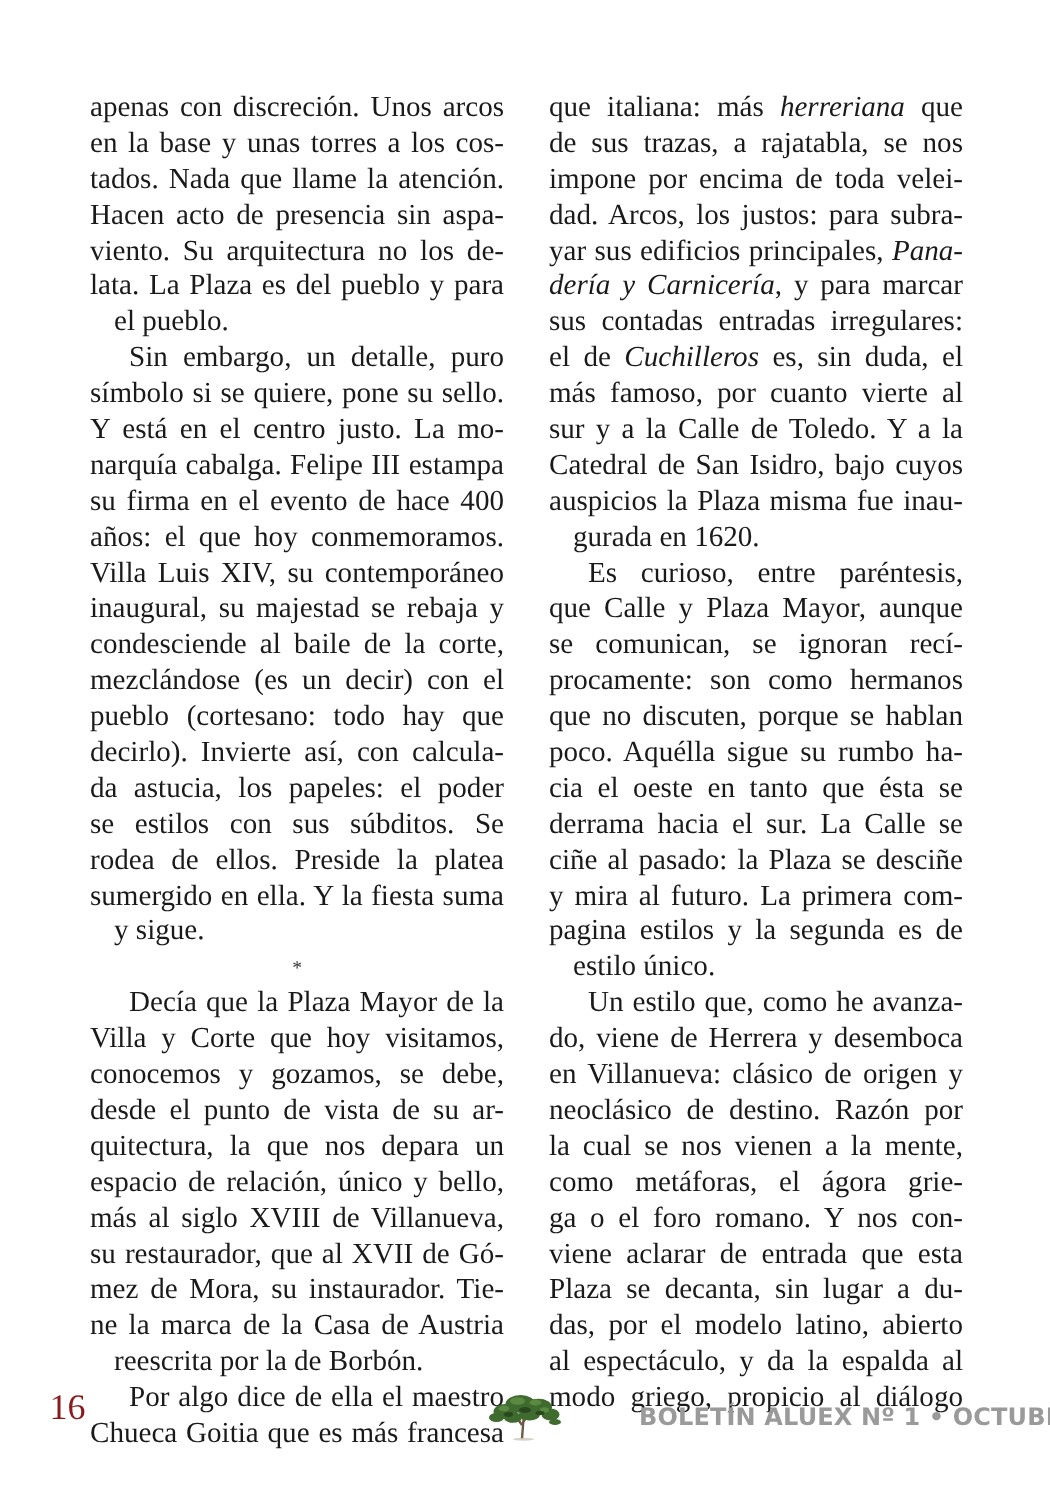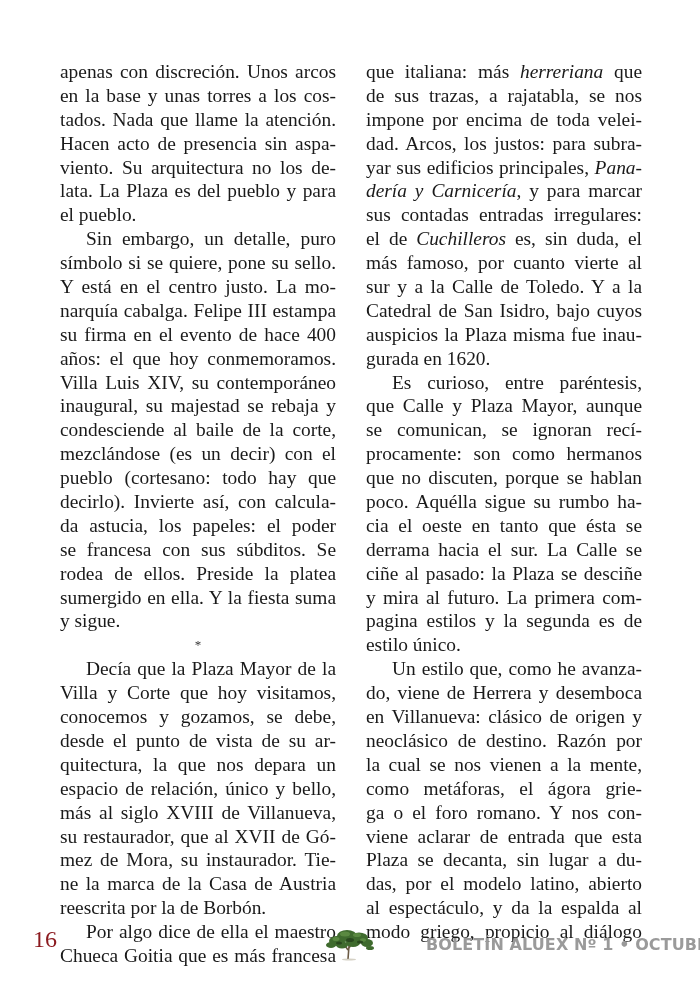--- a/index.html
+++ b/index.html
@@ -32,20 +32,21 @@
   .line {
     display: block;
     text-align: justify;
     text-align-last: justify;
     white-space: nowrap;
     height: 23.9px;
     overflow: visible;
   }
   .line.last {
     text-align-last: left;
+    margin-left: 16px;
   }
   .line.indent {
     padding-left: 26px;
   }
   .separator {
     display: block;
     text-align: center;
     height: 23.9px;
     font-size: 13px;
     line-height: 23.9px;
@@ -99,21 +100,21 @@
       <span class="line">narquía cabalga. Felipe III estampa</span>
       <span class="line">su firma en el evento de hace 400</span>
       <span class="line">años: el que hoy conmemoramos.</span>
       <span class="line">Villa Luis XIV, su contemporáneo</span>
       <span class="line">inaugural, su majestad se rebaja y</span>
       <span class="line">condesciende al baile de la corte,</span>
       <span class="line">mezclándose (es un decir) con el</span>
       <span class="line">pueblo (cortesano: todo hay que</span>
       <span class="line">decirlo). Invierte así, con calcula-</span>
       <span class="line">da astucia, los papeles: el poder</span>
-      <span class="line">se francesa con sus súbditos. Se</span>
+      <span class="line">se estilos con sus súbditos. Se</span>
       <span class="line">rodea de ellos. Preside la platea</span>
       <span class="line">sumergido en ella. Y la fiesta suma</span>
       <span class="line last">y sigue.</span>
       <span class="separator">*</span>
       <span class="line indent">Decía que la Plaza Mayor de la</span>
       <span class="line">Villa y Corte que hoy visitamos,</span>
       <span class="line">conocemos y gozamos, se debe,</span>
       <span class="line">desde el punto de vista de su ar-</span>
       <span class="line">quitectura, la que nos depara un</span>
       <span class="line">espacio de relación, único y bello,</span>

